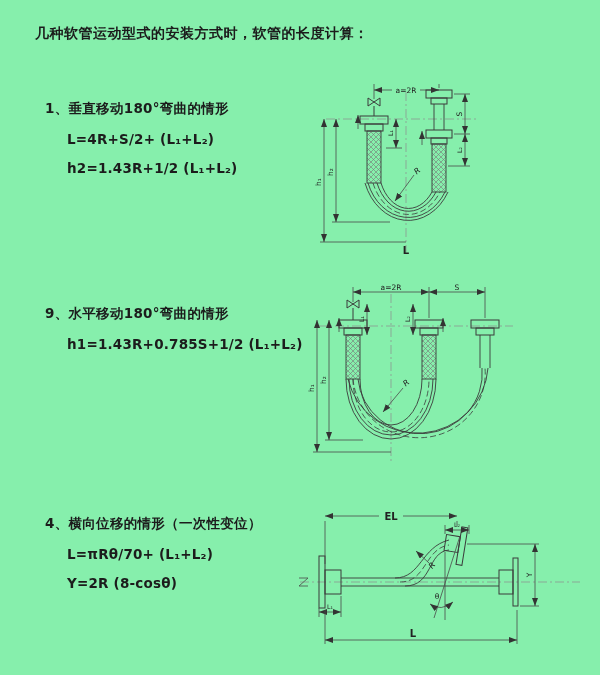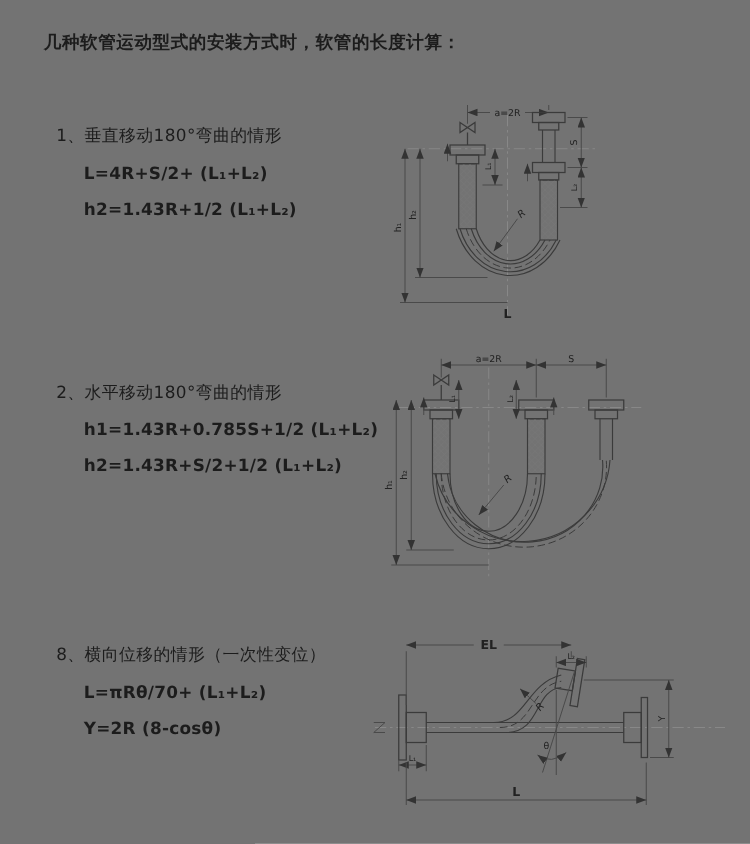--- a/index.html
+++ b/index.html
@@ -1,23 +1,23 @@
 <!DOCTYPE html>
 <html><head>
 <meta charset="utf-8">
 <style>
   html,body{margin:0;padding:0;}
   body{
     width:600px;height:675px;background:#ffffff;position:relative;overflow:hidden;
     font-family:"DejaVu Sans","Liberation Sans",sans-serif;color:#1c1c1c;
   }
-  .page{position:absolute;inset:0;background:#737373;}
+  .page{position:absolute;inset:0;background:#86efac;}
   .title{position:absolute;left:35px;top:25px;font-size:14px;font-weight:bold;letter-spacing:.5px;}
   .sec{position:absolute;left:45px;width:265px;}
-  .sec-heading{font-size:13.5px;font-weight:normal;letter-spacing:.3px;}
+  .sec-heading{font-size:13.5px;font-weight:bold;letter-spacing:.3px;}
   .formula{font-size:13.5px;margin:13px 0 0 22px;white-space:nowrap;letter-spacing:.2px;font-weight:bold;}
   #sec1{top:100px;} #sec2{top:305px;} #sec3{top:515px;}
   .diag{position:absolute;}
   .oline{stroke:#3b3b3b;fill:none;stroke-width:1;}
   .tline{stroke:#3b3b3b;fill:none;stroke-width:.9;}
   .dline{stroke:#4a4a4a;fill:none;stroke-width:.8;}
   .cline{stroke:#8c8c8c;fill:none;stroke-width:.7;stroke-dasharray:9 3 2 3;}
   .hdash{stroke:#3b3b3b;fill:none;stroke-width:.8;stroke-dasharray:6 3;}
   .diag text{fill:#222;font-family:"DejaVu Sans","Liberation Sans",sans-serif;}
   text.dim{font-size:7.5px;}
@@ -128,23 +128,22 @@
 
     <g>
       <line class="dline" x1="108" y1="103" x2="89" y2="129" marker-end="url(#ar1)"></line>
       <text class="dimr" transform="rotate(-40 113 101)" x="113" y="101" text-anchor="middle">R</text>
     </g>
 
     <text class="big" x="100" y="182" text-anchor="middle">L</text>
   </svg>
 
   <div class="sec" id="sec2">
-    <div class="sec-heading">2、水平移动180°弯曲的情形</div>
+    <div class="sec-heading">9、水平移动180°弯曲的情形</div>
     <div class="formula">h1=1.43R+0.785S+1/2 (L₁+L₂)</div>
-    <div class="formula">h2=1.43R+S/2+1/2 (L₁+L₂)</div>
   </div>
 
   <svg class="diag" style="left:303px;top:276px;width:280px;height:195px" viewBox="0 0 280 195">
     <defs>
       <marker id="ar2" markerWidth="9" markerHeight="7" refX="8" refY="3" orient="auto-start-reverse" markerUnits="userSpaceOnUse">
         <path d="M0,0 L8,3 L0,6 Z" fill="#333"></path>
       </marker>
       <pattern id="br2" width="5" height="5" patternUnits="userSpaceOnUse">
         <path d="M0,5 L5,0 M0,0 L5,5" stroke="#777" stroke-width="0.6"></path>
       </pattern>
@@ -229,21 +228,21 @@
       <text class="dim" transform="rotate(-90 22.5 104)" x="22.5" y="104" text-anchor="middle">h₂</text>
     </g>
 
     <g>
       <line class="dline" x1="100" y1="112" x2="80" y2="136" marker-end="url(#ar2)"></line>
       <text class="dimr" transform="rotate(-40 105 109)" x="105" y="109" text-anchor="middle">R</text>
     </g>
   </svg>
 
   <div class="sec" id="sec3">
-    <div class="sec-heading">8、横向位移的情形（一次性变位）</div>
+    <div class="sec-heading">4、横向位移的情形（一次性变位）</div>
     <div class="formula">L=πRθ/70+ (L₁+L₂)</div>
     <div class="formula">Y=2R (8-cosθ)</div>
   </div>
 
   <svg class="diag" style="left:295px;top:500px;width:290px;height:155px" viewBox="0 0 290 155">
     <defs>
       <marker id="ar3" markerWidth="9" markerHeight="7" refX="8" refY="3" orient="auto-start-reverse" markerUnits="userSpaceOnUse">
         <path d="M0,0 L8,3 L0,6 Z" fill="#333"></path>
       </marker>
     </defs>

